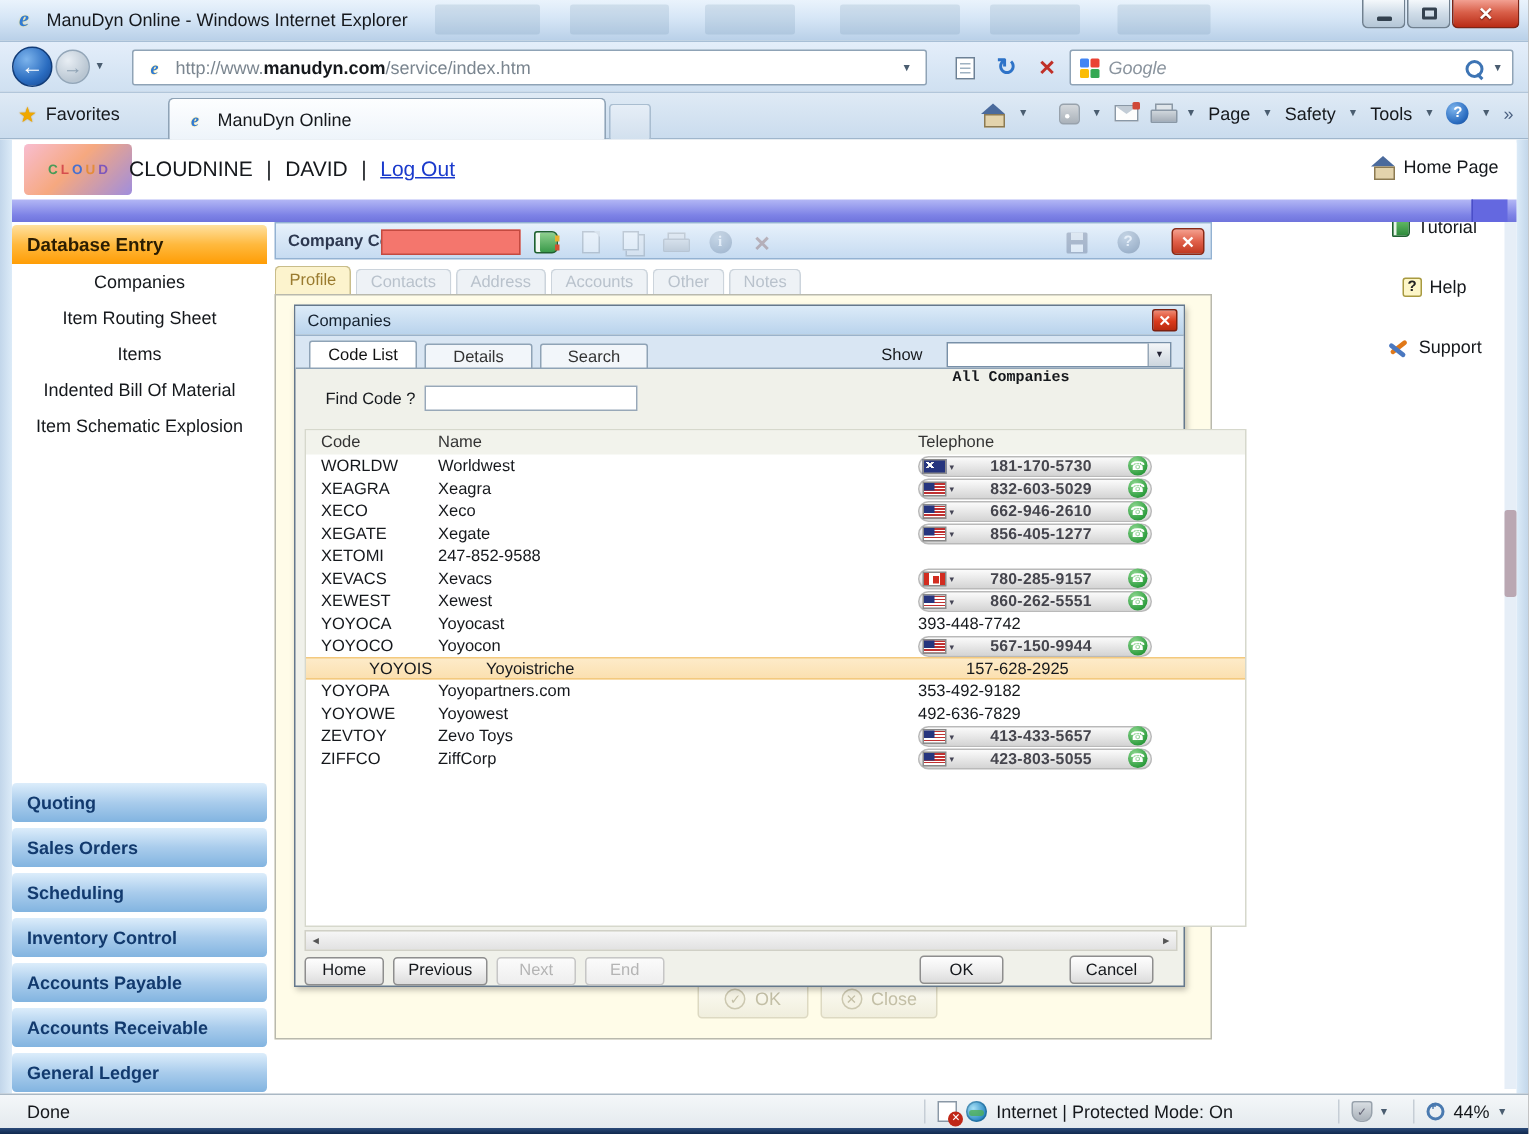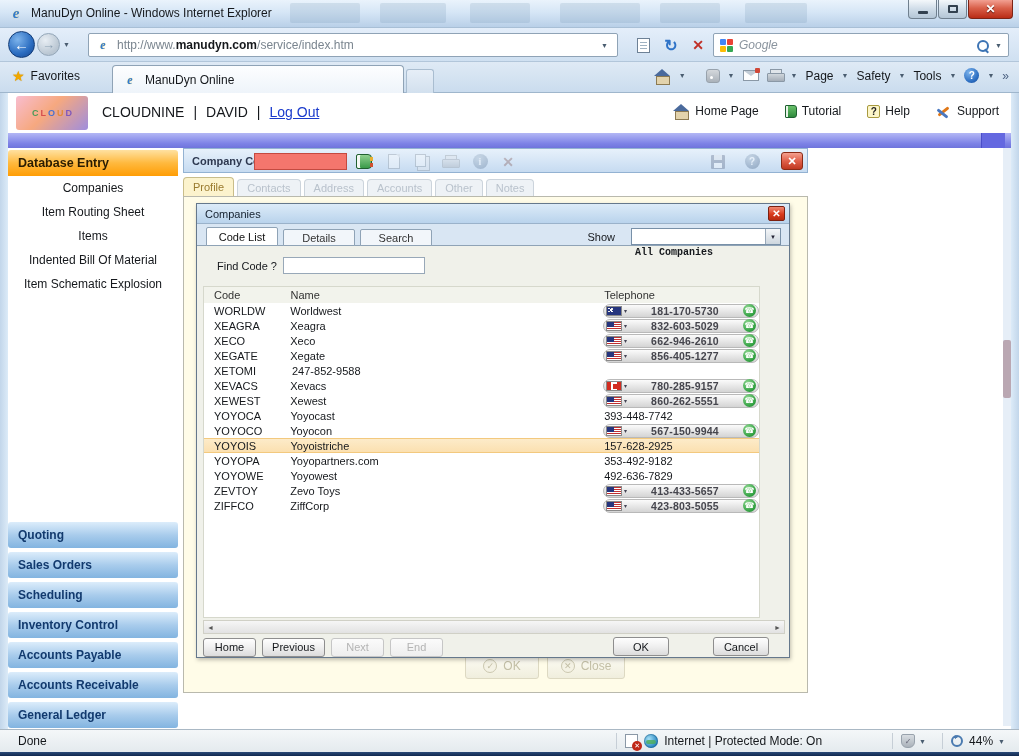--- a/index.html
+++ b/index.html
@@ -99,23 +99,23 @@
   #page { left:0; top:93px; width:1019px; height:636px; background:#fff; }
   .frame-strip { position:absolute; top:0; width:8px; height:636px; background:linear-gradient(90deg,#c2d6ea,#dcebf8); }
   #frame-right { right:0; left:auto; background:linear-gradient(90deg,#dcebf8,#c2d6ea); }
 
   #site-header { position:absolute; left:8px; top:2px; width:1003px; height:38px; background:#fff; }
   #logo { position:absolute; left:8px; top:1px; width:72px; height:34px; border-radius:3px;
     background:linear-gradient(135deg,#f7b2c8 0%,#f59a6a 45%,#8f7ad8 100%); opacity:.85;
     display:flex; align-items:center; justify-content:center; gap:2px; }
   #logo span { font-size:9px; font-weight:bold; }
   #logo .l1{color:#2a8a3a}#logo .l2{color:#d03030}#logo .l3{color:#2858c8}#logo .l4{color:#e07818}#logo .l5{color:#683ab0}
-  #account-line { position:absolute; left:94px; top:9px; font-size:14px; color:#15181c; display:flex; gap:9px; align-items:center; }
+  #account-line { position:absolute; left:78px; top:9px; font-size:14px; color:#15181c; display:flex; gap:9px; align-items:center; }
   #logout-link { color:#1a3acc; text-decoration:underline; }
-  #header-links { position:absolute; right:12px; top:9px; display:flex; gap:26px; align-items:center; font-size:12px; color:#15181c; }
+  #header-links { position:absolute; right:12px; top:9px; display:flex; gap:26px; align-items:center; font-size:12px; color:#15181c;flex-direction:column; }
   .hlink { display:flex; align-items:center; gap:5px; }
   .book-ic { width:12px; height:13px; background:linear-gradient(#69c06a,#2e8a3c); border:1px solid #1e6030; border-radius:1px 3px 3px 1px; box-shadow:inset 2px 0 0 #e8f4e8; }
   .helpsq { width:13px; height:13px; background:#fdf6c8; border:1px solid #a89a40; border-radius:2px;
     color:#222; font-size:10px; font-weight:bold; display:flex; align-items:center; justify-content:center; }
   .wrench { width:16px; height:14px; position:relative; }
   .wrench::before { content:""; position:absolute; left:1px; top:6px; width:13px; height:3px; background:#e07818; transform:rotate(-38deg); border-radius:2px; }
   .wrench::after { content:""; position:absolute; left:0; top:8px; width:13px; height:3px; background:#4a78c0; transform:rotate(38deg); border-radius:2px; }
 
   #purple-bar { position:absolute; left:8px; top:40px; width:1003px; height:15px;
     background:linear-gradient(#b3b7f5,#7d82e6 70%,#6f74dc); }
@@ -190,28 +190,28 @@
   #show-area { position:absolute; right:8px; top:24px; display:flex; align-items:center; gap:16px; }
   #show-label { font-size:11px; color:#15181c; }
   #show-select { width:150px; height:17px; background:#fff; border:1px solid #7890a8; display:flex; align-items:center; }
   #show-value { flex:1; font:bold 10px "Liberation Mono",monospace; color:#15181c; padding-left:3px;margin-top:32px; }
   #show-drop { width:15px; height:15px; background:linear-gradient(#f4f6f8,#cdd6de); border-left:1px solid #98a8b8;
     display:flex; align-items:center; justify-content:center; font-size:6px; color:#223; }
   #find-row { position:absolute; left:20px; top:53px; display:flex; align-items:center; gap:6px; }
   #find-label { font-size:11px; color:#15181c; }
   #find-input { width:142px; height:17px; border:1px solid #98a8b8; background:#fff; font-size:11px; padding:0 3px; outline:none; }
 
-  #list-area { position:absolute; left:6px; top:82px; width:557px; height:332px; background:#fff;
+  #list-area { position:absolute; left:6px; top:82px; width:628px; height:332px; background:#fff;
     border:1px solid #d6d8cc; }
   #list-header { display:flex; height:16px; background:#f2f3ec; font-size:11px; color:#333; align-items:center; }
   .c-code { width:88px; padding-left:10px; }
   .c-name { width:320px; }
   .c-phone { width:158px; display:flex; align-items:center; }
   .trow { display:flex; height:15px; align-items:center; font-size:11px; color:#15181c; cursor:default; }
-  .trow.selected { background:linear-gradient(#fdeccb,#fbdfae); box-shadow:inset 0 1px 0 #f3c97e, inset 0 -1px 0 #f3c97e; }
+  .trow.selected { background:linear-gradient(#fdeccb,#fbdfae); box-shadow:inset 0 1px 0 #f3c97e, inset 0 -1px 0 #f3c97e;padding-left:32px; }
   .plain-phone { font-size:11px; color:#15181c; }
   .pill { width:156px; height:14px; border-radius:7px; border:1px solid #b9b9b9;
     background:linear-gradient(#fbfbfb,#d4d4d4); display:flex; align-items:center; padding:0 2px; gap:2px; }
   .flag { width:16px; height:10px; border:1px solid #8a8a8a; display:inline-block; position:relative; flex:none; }
   .flag-us { background:repeating-linear-gradient(180deg,#c03030 0 1px,#fff 1px 2px); }
   .flag-us .canton { position:absolute; left:0; top:0; width:7px; height:5px; background:#26357e; }
   .flag-au { background:#26357e; }
   .flag-au::after { content:""; position:absolute; left:1px; top:1px; width:6px; height:4px;
     background:linear-gradient(45deg,transparent 40%,#fff 40% 60%,transparent 60%),
                linear-gradient(-45deg,transparent 40%,#e8e8e8 40% 60%,transparent 60%); }

